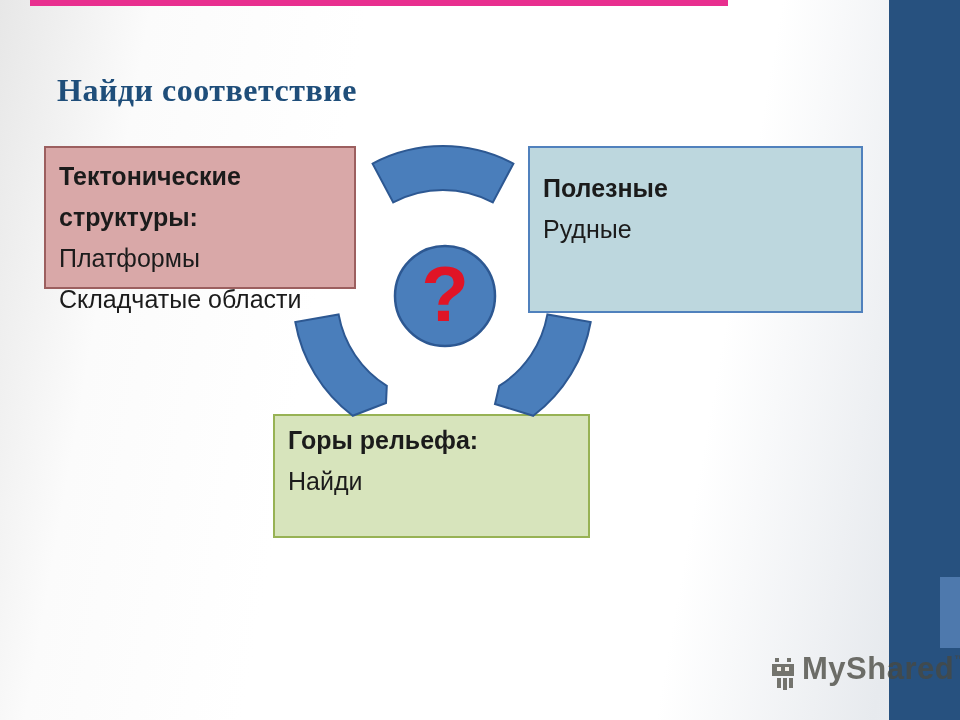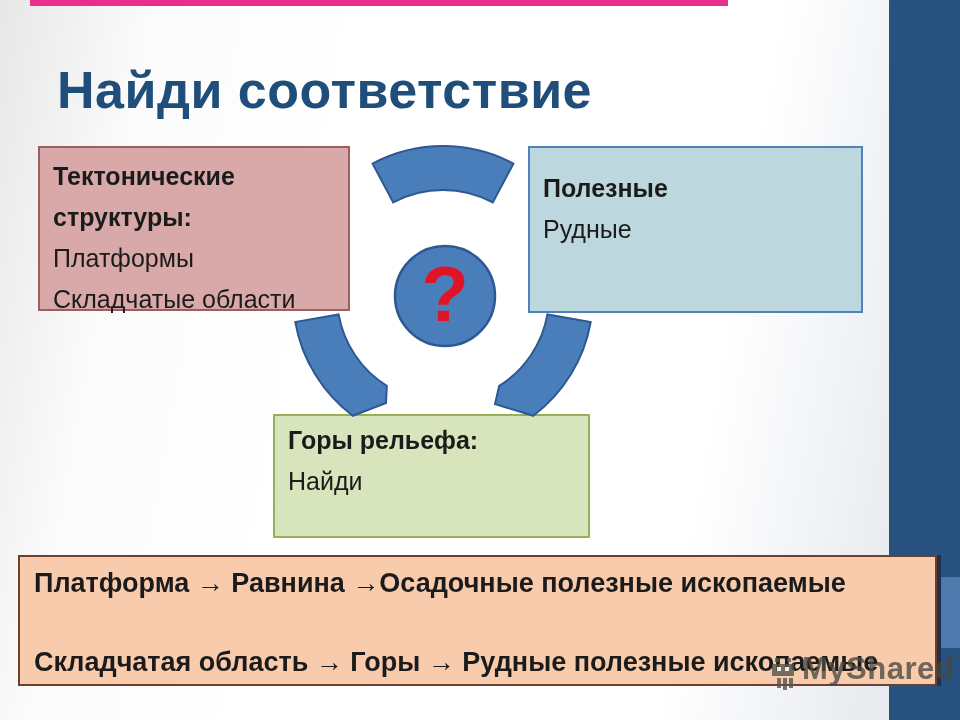--- a/index.html
+++ b/index.html
@@ -10,29 +10,29 @@
     background:linear-gradient(100deg,#e7e7e7 0%,#fbfbfb 14%,#ffffff 34%,#ffffff 72%,#e7eaee 92%,#eef0f3 100%);
     font-family:"Liberation Sans",sans-serif;
     color:#1b1b1b;
   }
   .abs{position:absolute;box-sizing:border-box;}
   .top-stripe{left:30px;top:0;width:698px;height:6px;background:#e82f8f;}
   .sidebar{left:889px;top:0;width:71px;height:720px;background:#27517f;}
   .sidebar-accent{left:940px;top:577px;width:20px;height:71px;background:#4e79ad;}
   .title{
     left:57px;top:62px;width:700px;
-    font-family:Liberation Sans, sans-serif;
-    font-weight:700;font-size:52px;line-height:56px;
+    font-family:Liberation Serif, serif;
+    font-weight:700;font-size:32px;line-height:56px;
     color:#1f4e7a;letter-spacing:0.5px;
   }
   .box{font-size:25px;line-height:41px;}
   .bline{white-space:nowrap;}
   .bold{font-weight:700;}
   .tectonic-box{
-    left:38px;top:146px;width:312px;height:165px;
+    left:44px;top:146px;width:312px;height:143px;
     background:#d9a8a8;border:2px solid #9c5f5f;padding:8px 13px;
   }
   .minerals-box{
     left:528px;top:146px;width:335px;height:167px;
     background:#bdd7de;border:2px solid #5081bd;padding:20px 13px;
   }
   .relief-box{
     left:273px;top:414px;width:317px;height:124px;
     background:#d7e4bc;border:2px solid #97b254;padding:4px 13px;
   }
@@ -85,24 +85,20 @@
   </div>
 
   <svg class="abs diagram" viewBox="0 0 960 720">
     <path d="M372.6,163.6 A150,150 0 0 1 513.4,163.6 L492.8,202.4 A106,106 0 0 0 393.2,202.4 Z" fill="#4a7ebb" stroke="#2d5892" stroke-width="2"></path>
     <path d="M295.3,322 A150,150 0 0 0 352.7,415.8 L386,403 L386.8,385.9 A106,106 0 0 1 338.6,314.4 Z" fill="#4a7ebb" stroke="#2d5892" stroke-width="2"></path>
     <path d="M590.7,322 A150,150 0 0 1 533.3,415.8 L495,404 L499.2,385.9 A106,106 0 0 0 547.4,314.4 Z" fill="#4a7ebb" stroke="#2d5892" stroke-width="2"></path>
     <circle cx="445" cy="296" r="50" fill="#4a7ebb" stroke="#2d5892" stroke-width="2.5"></circle>
     <text x="445" y="321" text-anchor="middle" font-family="Liberation Sans, sans-serif" font-size="78" font-weight="bold" fill="#e01426">?</text>
   </svg>
 
-  <div class="abs answers-box">
-    <div class="answer-line1">Платформа → Равнина →Осадочные полезные ископаемые</div>
-    <div class="answer-line2">Складчатая область → Горы → Рудные полезные ископаемые</div>
-  </div>
 
   <div class="abs watermark">
     <svg class="wm-icon" width="26" height="32" viewBox="0 0 13 16">
       <g fill="#55554d" opacity="0.8">
         <rect x="2.5" y="0" width="2" height="2"></rect>
         <rect x="8.5" y="0" width="2" height="2"></rect>
         <rect x="1" y="3" width="11" height="6"></rect>
         <rect x="3.5" y="10" width="2" height="5"></rect>
         <rect x="6.5" y="10" width="2" height="6"></rect>
         <rect x="9.5" y="10" width="2" height="5"></rect>

